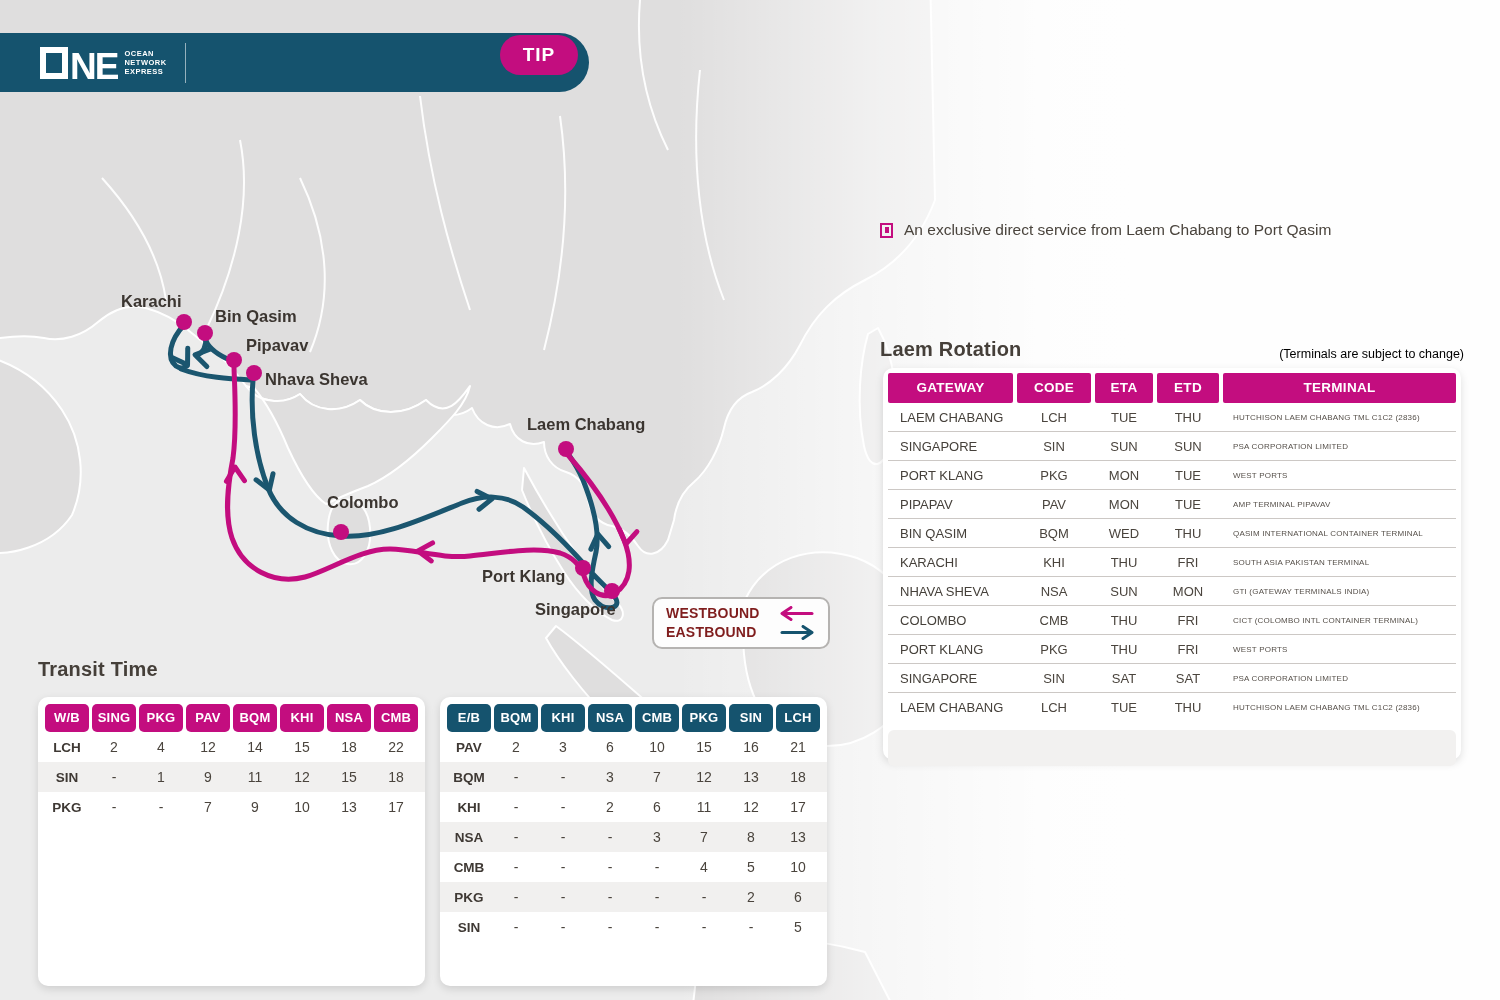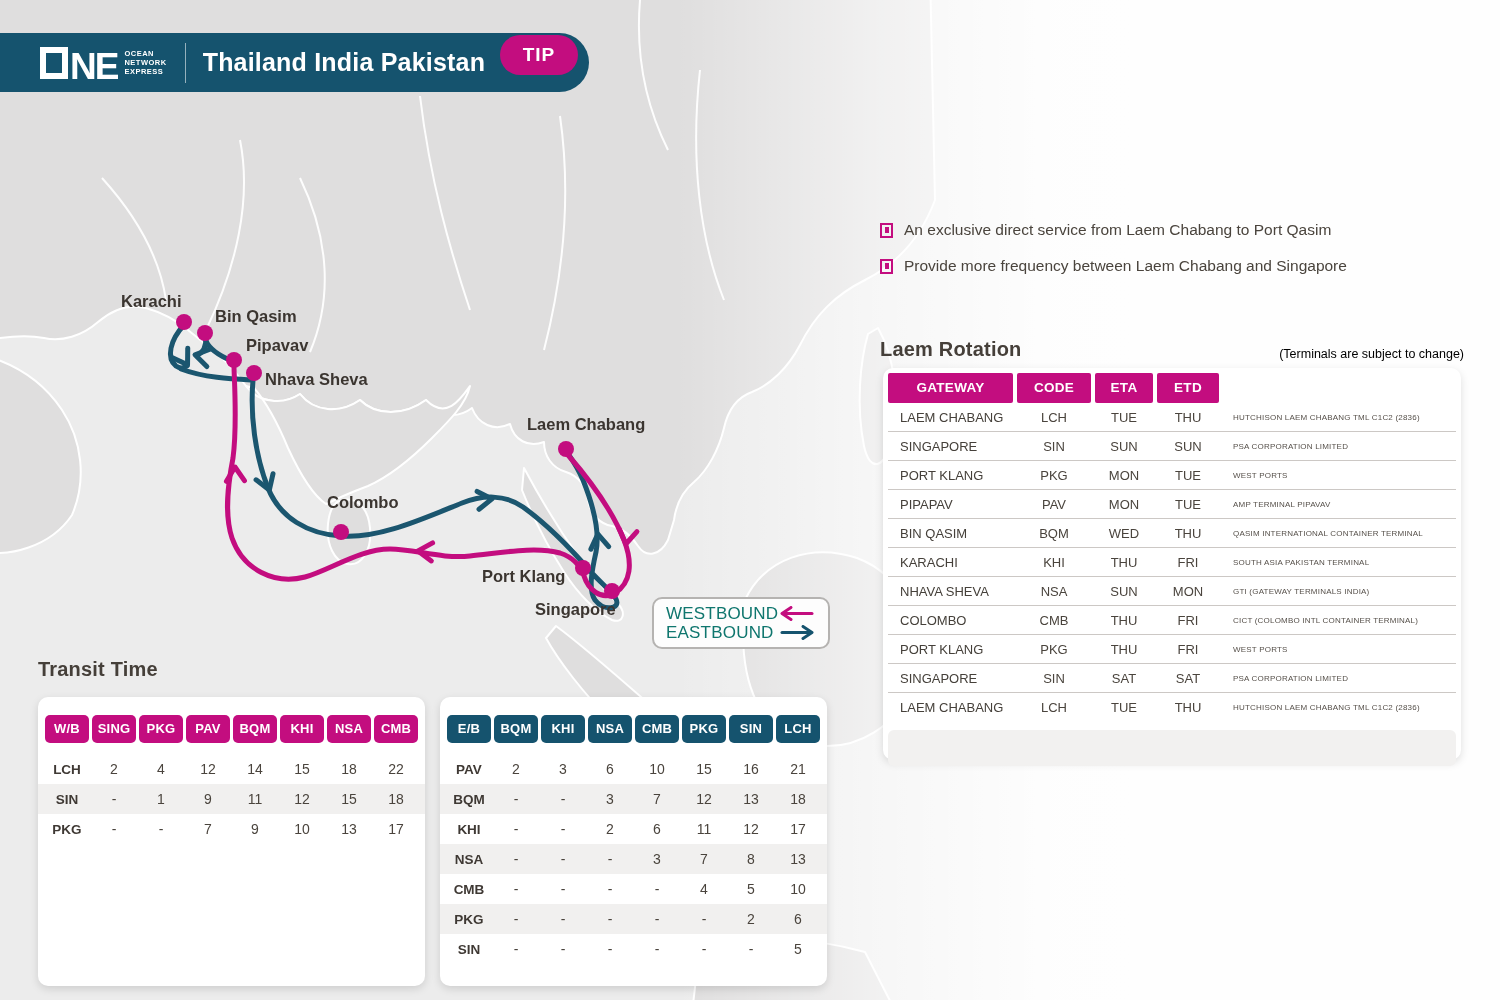--- a/index.html
+++ b/index.html
@@ -25,21 +25,21 @@
        background:#c30d7f;color:#fff;font-size:19px;font-weight:800;letter-spacing:1px;
        display:flex;align-items:center;justify-content:center;}
 
   
   .port-label{position:absolute;z-index:3;font-size:16.5px;font-weight:800;color:#3b3530;white-space:nowrap;}
 
   
   .legend{position:absolute;left:652px;top:597px;width:178px;height:52px;z-index:5;box-sizing:border-box;
           background:#fdfdfd;border:2px solid #b5b3b1;border-radius:10px;
           display:flex;align-items:center;justify-content:space-between;padding:0 12px;}
-  .legend-txt{font-size:17px;font-weight:400;color:#0f766e;line-height:19px;letter-spacing:.2px;}
+  .legend-txt{font-size:14px;font-weight:700;color:#7f1d1d;line-height:19px;letter-spacing:.2px;}
   .legend-arrows{display:flex;flex-direction:column;gap:4px;}
 
   
   .strengths{position:absolute;left:880px;top:203px;z-index:5;width:590px;}
   .sec-title{font-size:20px;font-weight:800;color:#453f39;letter-spacing:.2px;}
   .ks-item{display:flex;align-items:center;margin-top:18px;}
   .ks-bullet{width:9px;height:11px;border:2.5px solid #c30d7f;display:inline-flex;
              align-items:center;justify-content:center;margin-right:11px;flex:0 0 auto;}
   .ks-bullet i{display:block;width:4px;height:6px;background:#c30d7f;}
   .ks-text{font-size:15.5px;color:#4a443d;}
@@ -59,21 +59,21 @@
   .rot-row .day{font-size:13px;color:#4a443d;text-align:center;}
   .rot-row .terminal{font-size:8px;color:#56504a;padding-left:10px;letter-spacing:.2px;}
   .rot-foot{height:36px;background:#f2f1f0;border-radius:6px;margin-top:9px;}
 
   
   .transit-title{position:absolute;left:38px;top:658px;z-index:5;}
   .tcard{position:absolute;top:697px;width:387px;height:289px;z-index:5;box-sizing:border-box;
          background:#fff;border-radius:10px;box-shadow:0 3px 8px rgba(0,0,0,.13);padding:7px 0 0 0;}
   #wb-card{left:38px;} #eb-card{left:440px;}
   .tt-grid{display:grid;grid-template-columns:repeat(8,1fr);column-gap:3px;}
-  .tt-head{margin:11px 7px;}
+  .tt-head{margin:0 7px;}
   .tt-head .cell{height:28px;line-height:28px;border-radius:5px;text-align:center;
                  color:#fff;font-size:13px;font-weight:700;letter-spacing:.2px;}
   .tt-head.pink .cell{background:#c30d7f;}
   .tt-head.teal .cell{background:#15536e;}
   .tt-row{padding:0 7px;height:30px;align-items:center;}
   .tt-row.stripe{background:#f1f0ef;}
   .tt-row .rl{font-size:13.5px;font-weight:800;color:#3f3934;text-align:center;}
   .tt-row .v{font-size:14px;color:#4a443d;text-align:center;}
 </style>
 </head>
@@ -185,21 +185,20 @@
         <span class="one-o"></span>
           <span class="one-ne">NE</span>
       </span>
       <span class="tagline">
         <span>OCEAN</span><br>
         <span>NETWORK</span><br>
         <span>EXPRESS</span>
       </span>
     </div>
     <div class="hdr-div"></div>
-    <div class="hdr-title">Thailand India Pakistan</div>
     <div class="tip">TIP</div>
   </header>
 
   <div class="legend">
     <div>
       <div class="legend-txt">WESTBOUND</div>
       <div class="legend-txt">EASTBOUND</div>
     </div>
     <div class="legend-arrows">
       <svg width="38" height="15">
@@ -217,38 +216,33 @@
     </div>
   </div>
 
   <section class="strengths">
     <div class="ks-item">
       <span class="ks-bullet">
           <i></i>
         </span>
       <span class="ks-text">An exclusive direct service from Laem Chabang to Port Qasim</span>
     </div>
-    <div class="ks-item">
-      <span class="ks-bullet">
-          <i></i>
-        </span>
-      <span class="ks-text">Provide more frequency between Laem Chabang and Singapore</span>
-    </div>
   </section>
 
   <div class="rotation-title-row">
     <span class="sec-title">Laem Rotation</span>
     <span class="rot-note">(Terminals are subject to change)</span>
   </div>
   <div class="rot-card">
     <div class="rot-grid rot-head" id="rot-head">
         <div class="cell">GATEWAY</div>
         <div class="cell">CODE</div>
         <div class="cell">ETA</div>
         <div class="cell">ETD</div>
+        <div class="cell">TERMINAL</div>
       </div>
     <div id="rot-body">
         <div class="rot-grid rot-row">
           <div class="origin">LAEM CHABANG</div>
           <div class="day">LCH</div>
           <div class="day">TUE</div>
           <div class="day">THU</div>
           <div class="terminal">HUTCHISON LAEM CHABANG TML C1C2 (2836)</div>
         </div>
         <div class="rot-grid rot-row">

